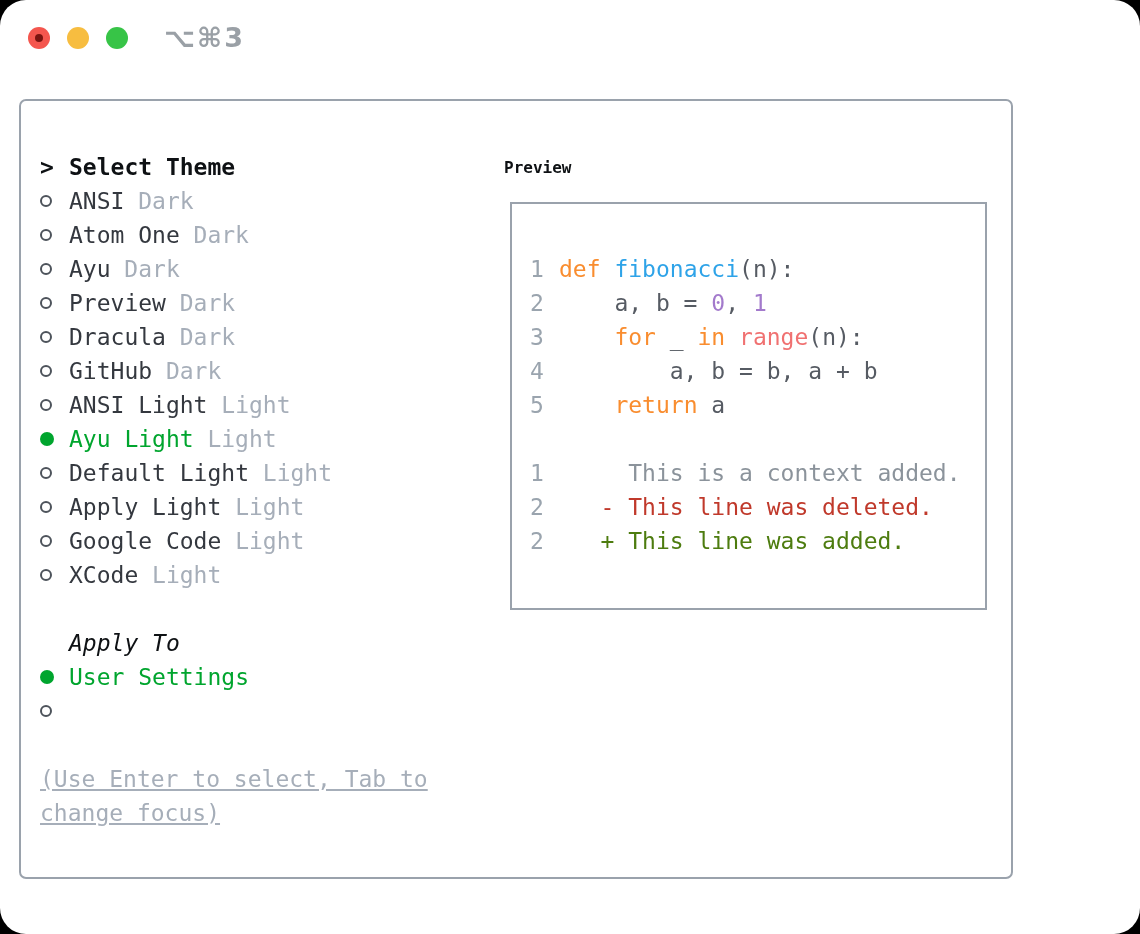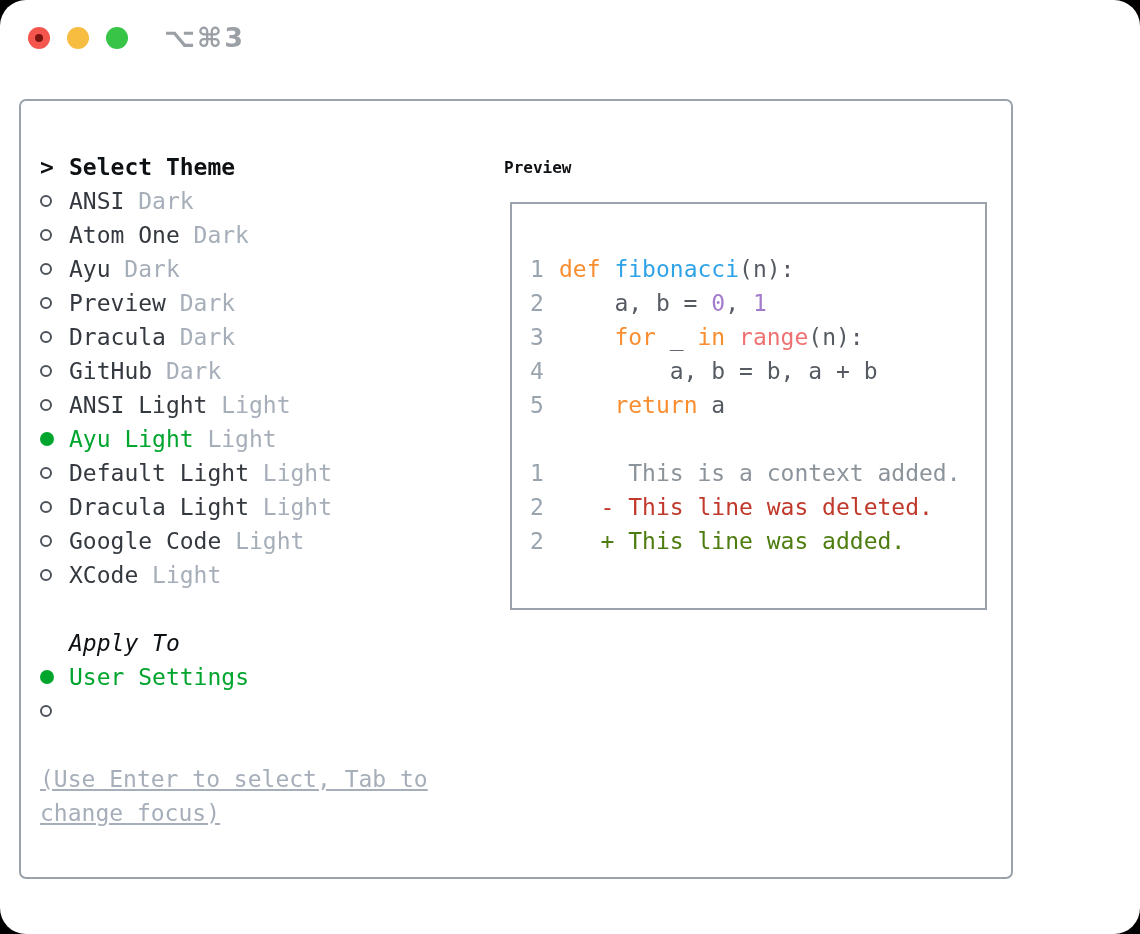--- a/index.html
+++ b/index.html
@@ -85,21 +85,21 @@
       <div id="theme-items">
           <div class="row"><span class="gutter"><span class="radio"></span></span><span class="theme-name">ANSI</span><span class="variant">Dark</span></div>
           <div class="row"><span class="gutter"><span class="radio"></span></span><span class="theme-name">Atom One</span><span class="variant">Dark</span></div>
           <div class="row"><span class="gutter"><span class="radio"></span></span><span class="theme-name">Ayu</span><span class="variant">Dark</span></div>
           <div class="row"><span class="gutter"><span class="radio"></span></span><span class="theme-name">Preview</span><span class="variant">Dark</span></div>
           <div class="row"><span class="gutter"><span class="radio"></span></span><span class="theme-name">Dracula</span><span class="variant">Dark</span></div>
           <div class="row"><span class="gutter"><span class="radio"></span></span><span class="theme-name">GitHub</span><span class="variant">Dark</span></div>
           <div class="row"><span class="gutter"><span class="radio"></span></span><span class="theme-name">ANSI Light</span><span class="variant">Light</span></div>
           <div class="row"><span class="gutter"><span class="radio on" style="background: rgb(0, 165, 46);"></span></span><span class="theme-name" style="color: rgb(0, 165, 46);">Ayu Light</span><span class="variant">Light</span></div>
           <div class="row"><span class="gutter"><span class="radio"></span></span><span class="theme-name">Default Light</span><span class="variant">Light</span></div>
-          <div class="row"><span class="gutter"><span class="radio"></span></span><span class="theme-name">Dracula Light</span><span class="variant">Light</span></div>
+          <div class="row"><span class="gutter"><span class="radio"></span></span><span class="theme-name">Apply Light</span><span class="variant">Light</span></div>
           <div class="row"><span class="gutter"><span class="radio"></span></span><span class="theme-name">Google Code</span><span class="variant">Light</span></div>
           <div class="row"><span class="gutter"><span class="radio"></span></span><span class="theme-name">XCode</span><span class="variant">Light</span></div>
         </div>
       <div class="spacer"></div>
       <div class="row">
         <span class="gutter"></span>
         <span class="subhdr">Apply To</span>
       </div>
       <div id="apply-options">
           <div class="row"><span class="gutter"><span class="radio on" style="background: rgb(0, 165, 46);"></span></span><span class="opt-label" style="color: rgb(0, 165, 46);">User Settings</span></div>

